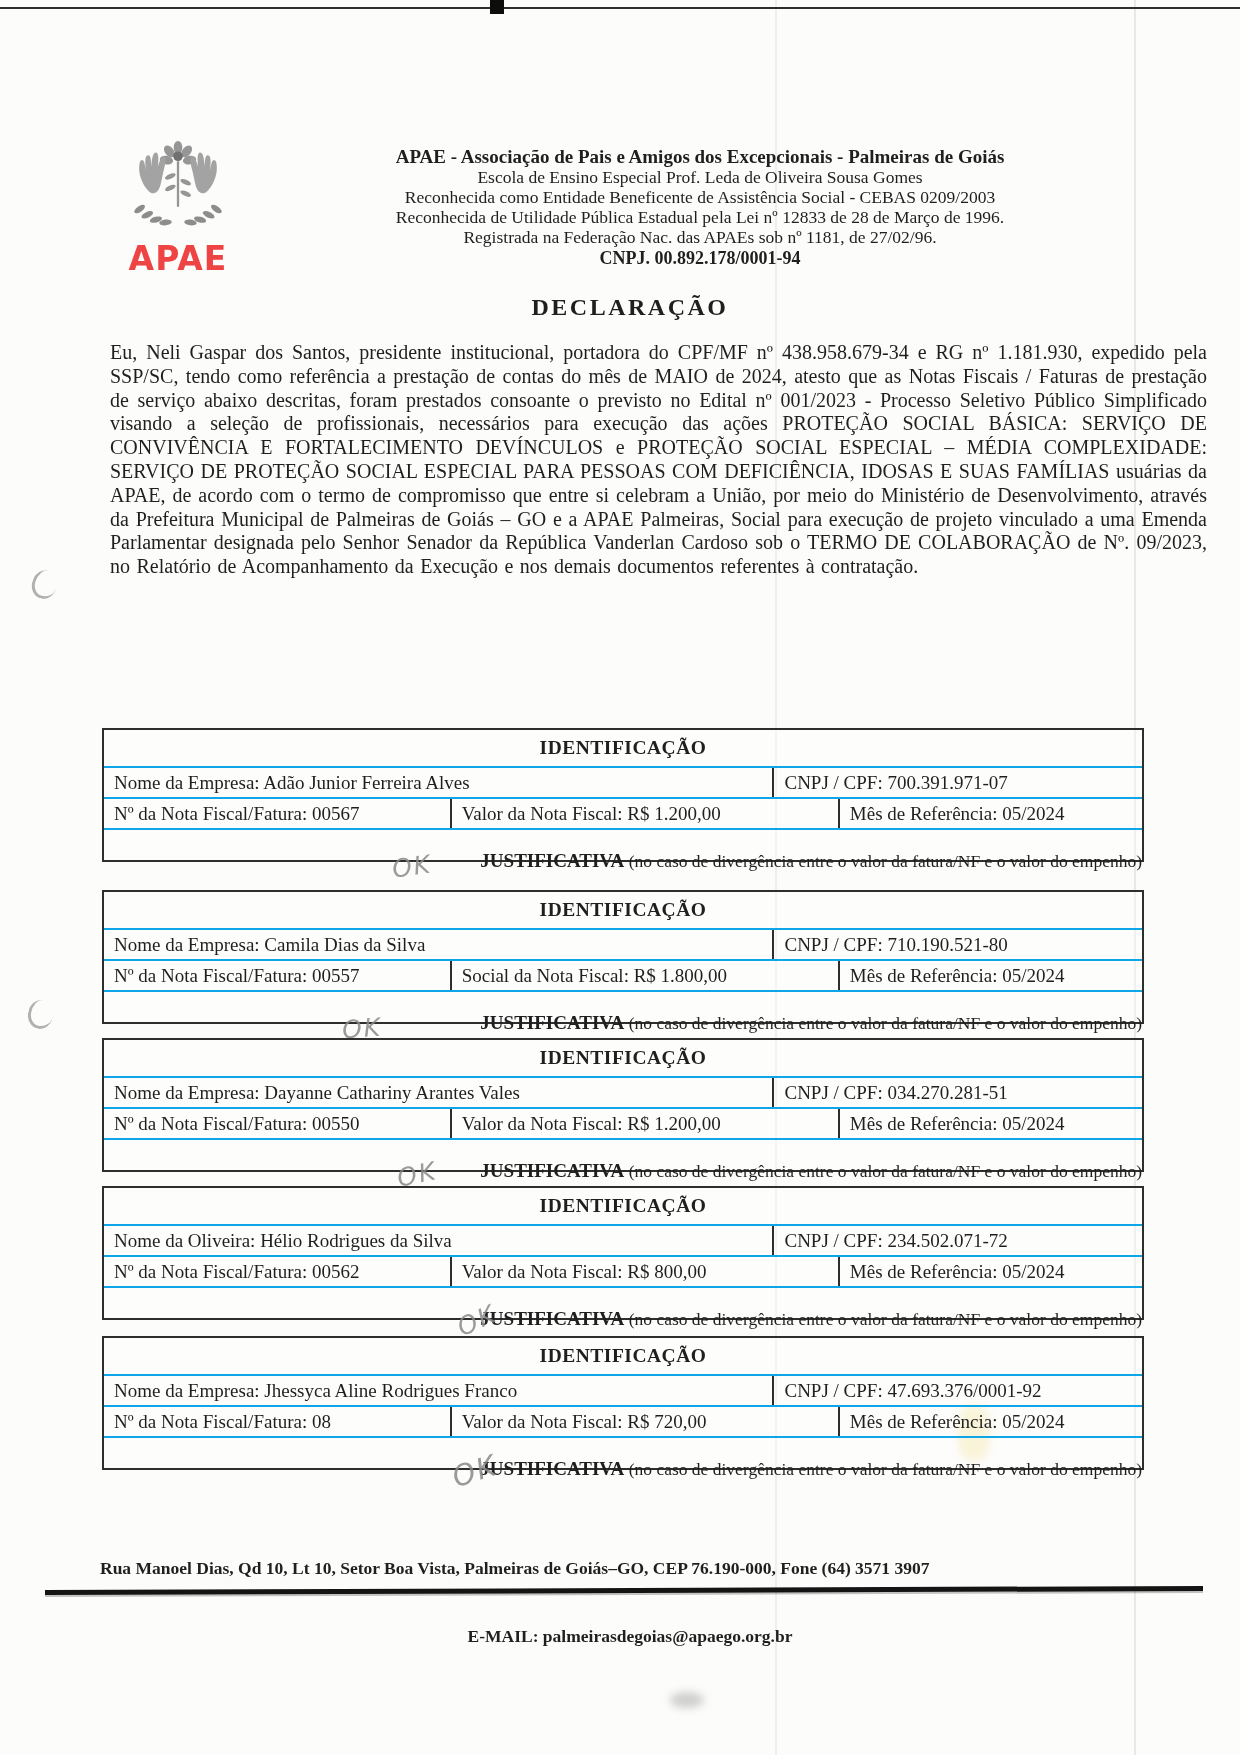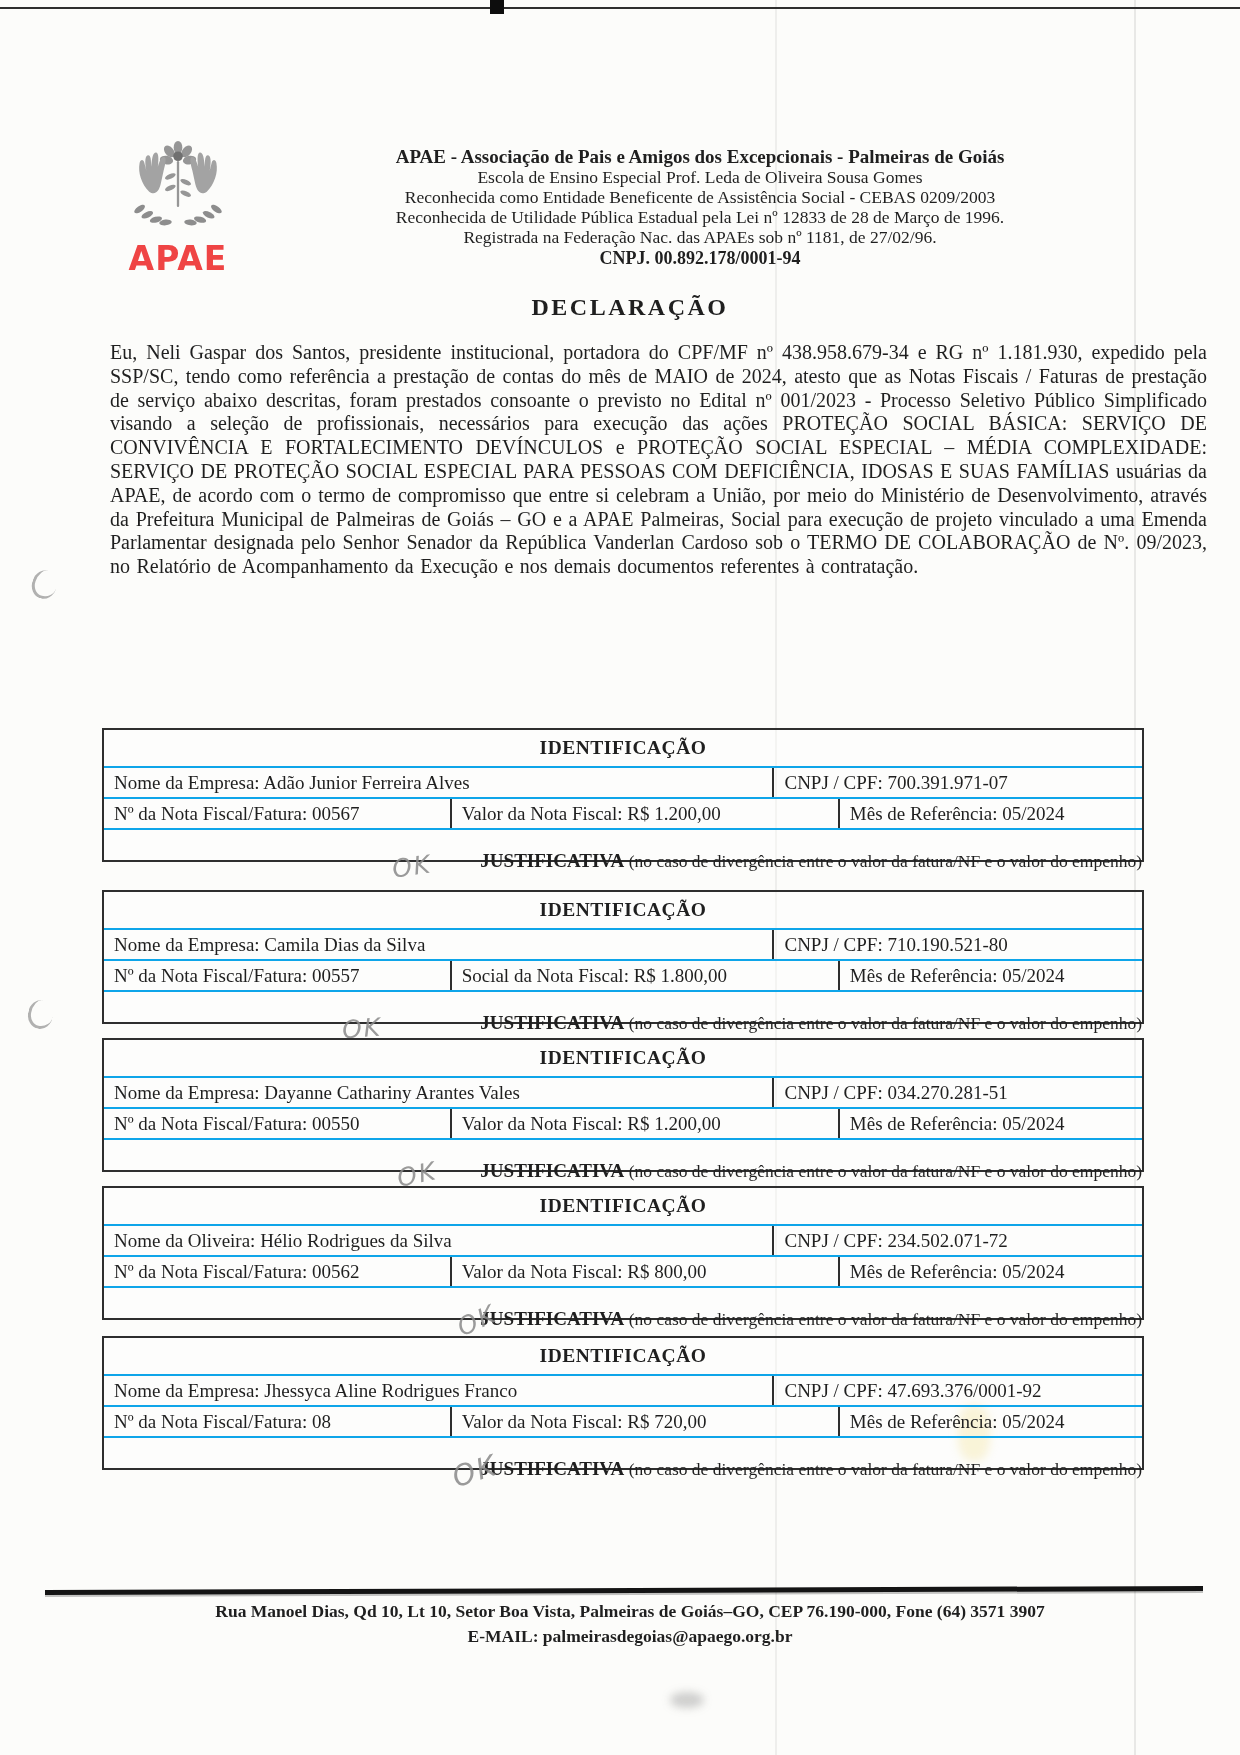--- a/index.html
+++ b/index.html
@@ -62,21 +62,21 @@
     color:#8a8a8a; font-size:25px; letter-spacing:2px; opacity:0.85; }
   .t1 .hw { left:288px; top:22px; transform:rotate(-8deg); }
   .t2 .hw { left:238px; top:22px; transform:rotate(-4deg); }
   .t3 .hw { left:293px; top:20px; transform:rotate(-12deg); }
   .t4 .hw { left:353px; top:18px; transform:rotate(-24deg); }
   .t5 .hw { left:348px; top:16px; transform:rotate(-18deg); font-size:29px; }
 
   
   .footer-rule { position:absolute; left:45px; top:1588px; width:1158px; height:5px;
     background:#141414; transform:rotate(-0.2deg); box-shadow:0 2px 0 rgba(20,20,20,0.25); }
-  .footer-addr { position:absolute; left:100px; top:1601px; width:1060px; text-align:center;
+  .footer-addr { position:absolute; left:100px; top:1558px; width:1060px; 
     font-weight:bold; font-size:17.5px; }
   .footer-email { position:absolute; left:100px; top:1626px; width:1060px; text-align:center;
     font-weight:bold; font-size:17.5px; }
 </style>
 </head>
 <body>
 
 <div class="page">
 
   <div class="top-edge"></div>

